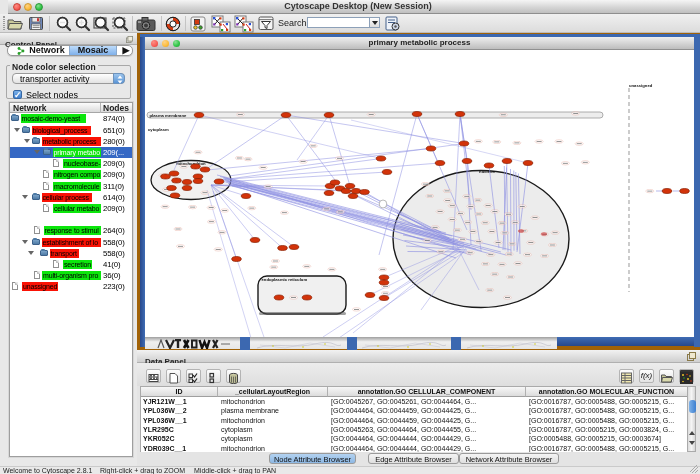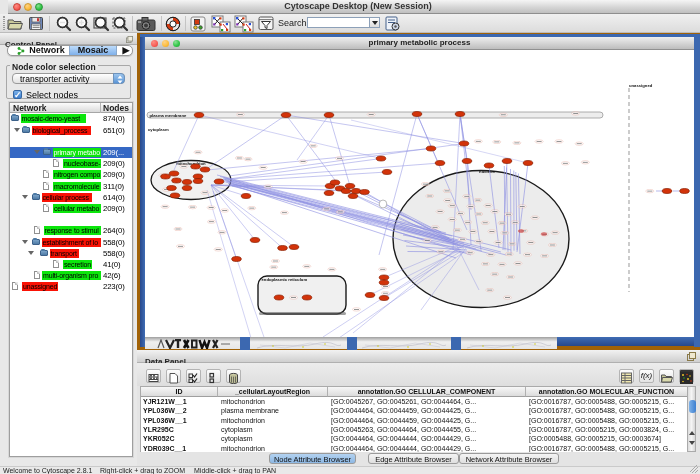--- a/index.html
+++ b/index.html
@@ -223,20 +223,26 @@
         <div class="fold" style="left:0.5px;"></div>
         <div class="tlab green" style="left:10.5px;width:65.5px;padding-left:1px;color:#000;">mosaic-demo-yeast</div>
         <div class="tnum" style="color:#000;">874(0)</div>
       </div>
       <div class="trow" style="top:22.0px;">
         <div class="tarr" style="left:3.5px;"></div>
         <div class="fold" style="left:11.5px;"></div>
         <div class="tlab red" style="left:21.5px;width:59.5px;padding-left:1px;color:#000;">biological_process</div>
         <div class="tnum" style="color:#000;">651(0)</div>
       </div>
+      <div class="trow" style="top:33.2px;">
+        <div class="tarr" style="left:13.5px;"></div>
+        <div class="fold" style="left:21.5px;"></div>
+        <div class="tlab red" style="left:31.5px;width:59.5px;padding-left:1px;color:#000;">metabolic process</div>
+        <div class="tnum" style="color:#000;">280(0)</div>
+      </div>
       <div class="trow" style="top:44.4px;background:#3568c4;">
         <div class="tarr" style="left:23.5px;"></div>
         <div class="fold" style="left:32.5px;"></div>
         <div class="tlab green" style="left:42.5px;width:48.5px;padding-left:1px;color:#fff;">primary metabo</div>
         <div class="tnum" style="color:#fff;">209(...</div>
       </div>
       <div class="trow" style="top:55.6px;">
         <div class="file" style="left:42.5px;"></div>
         <div class="tlab green" style="left:53px;width:38px;padding-left:1px;color:#000;">nucleobase-</div>
         <div class="tnum" style="color:#000;">209(0)</div>
@@ -280,21 +286,21 @@
         <div class="tnum" style="color:#000;">558(0)</div>
       </div>
       <div class="trow" style="top:156.4px;">
         <div class="file" style="left:42.5px;"></div>
         <div class="tlab green" style="left:53px;width:29px;padding-left:1px;color:#000;">secretion</div>
         <div class="tnum" style="color:#000;">41(0)</div>
       </div>
       <div class="trow" style="top:167.6px;">
         <div class="file" style="left:23.5px;"></div>
         <div class="tlab green" style="left:32px;width:59px;padding-left:1px;color:#000;">multi-organism pro</div>
-        <div class="tnum" style="color:#000;">42(6)</div>
+        <div class="tnum" style="color:#000;">36(0)</div>
       </div>
       <div class="trow" style="top:178.8px;">
         <div class="file" style="left:1.5px;"></div>
         <div class="tlab red" style="left:12px;width:36px;padding-left:1px;color:#000;">unassigned</div>
         <div class="tnum" style="color:#000;text-align:right;">223(0)</div>
       </div>
     </div>
   </div>
 <div id="desk" class="abs">
 <div id="wintop" class="abs"></div>

